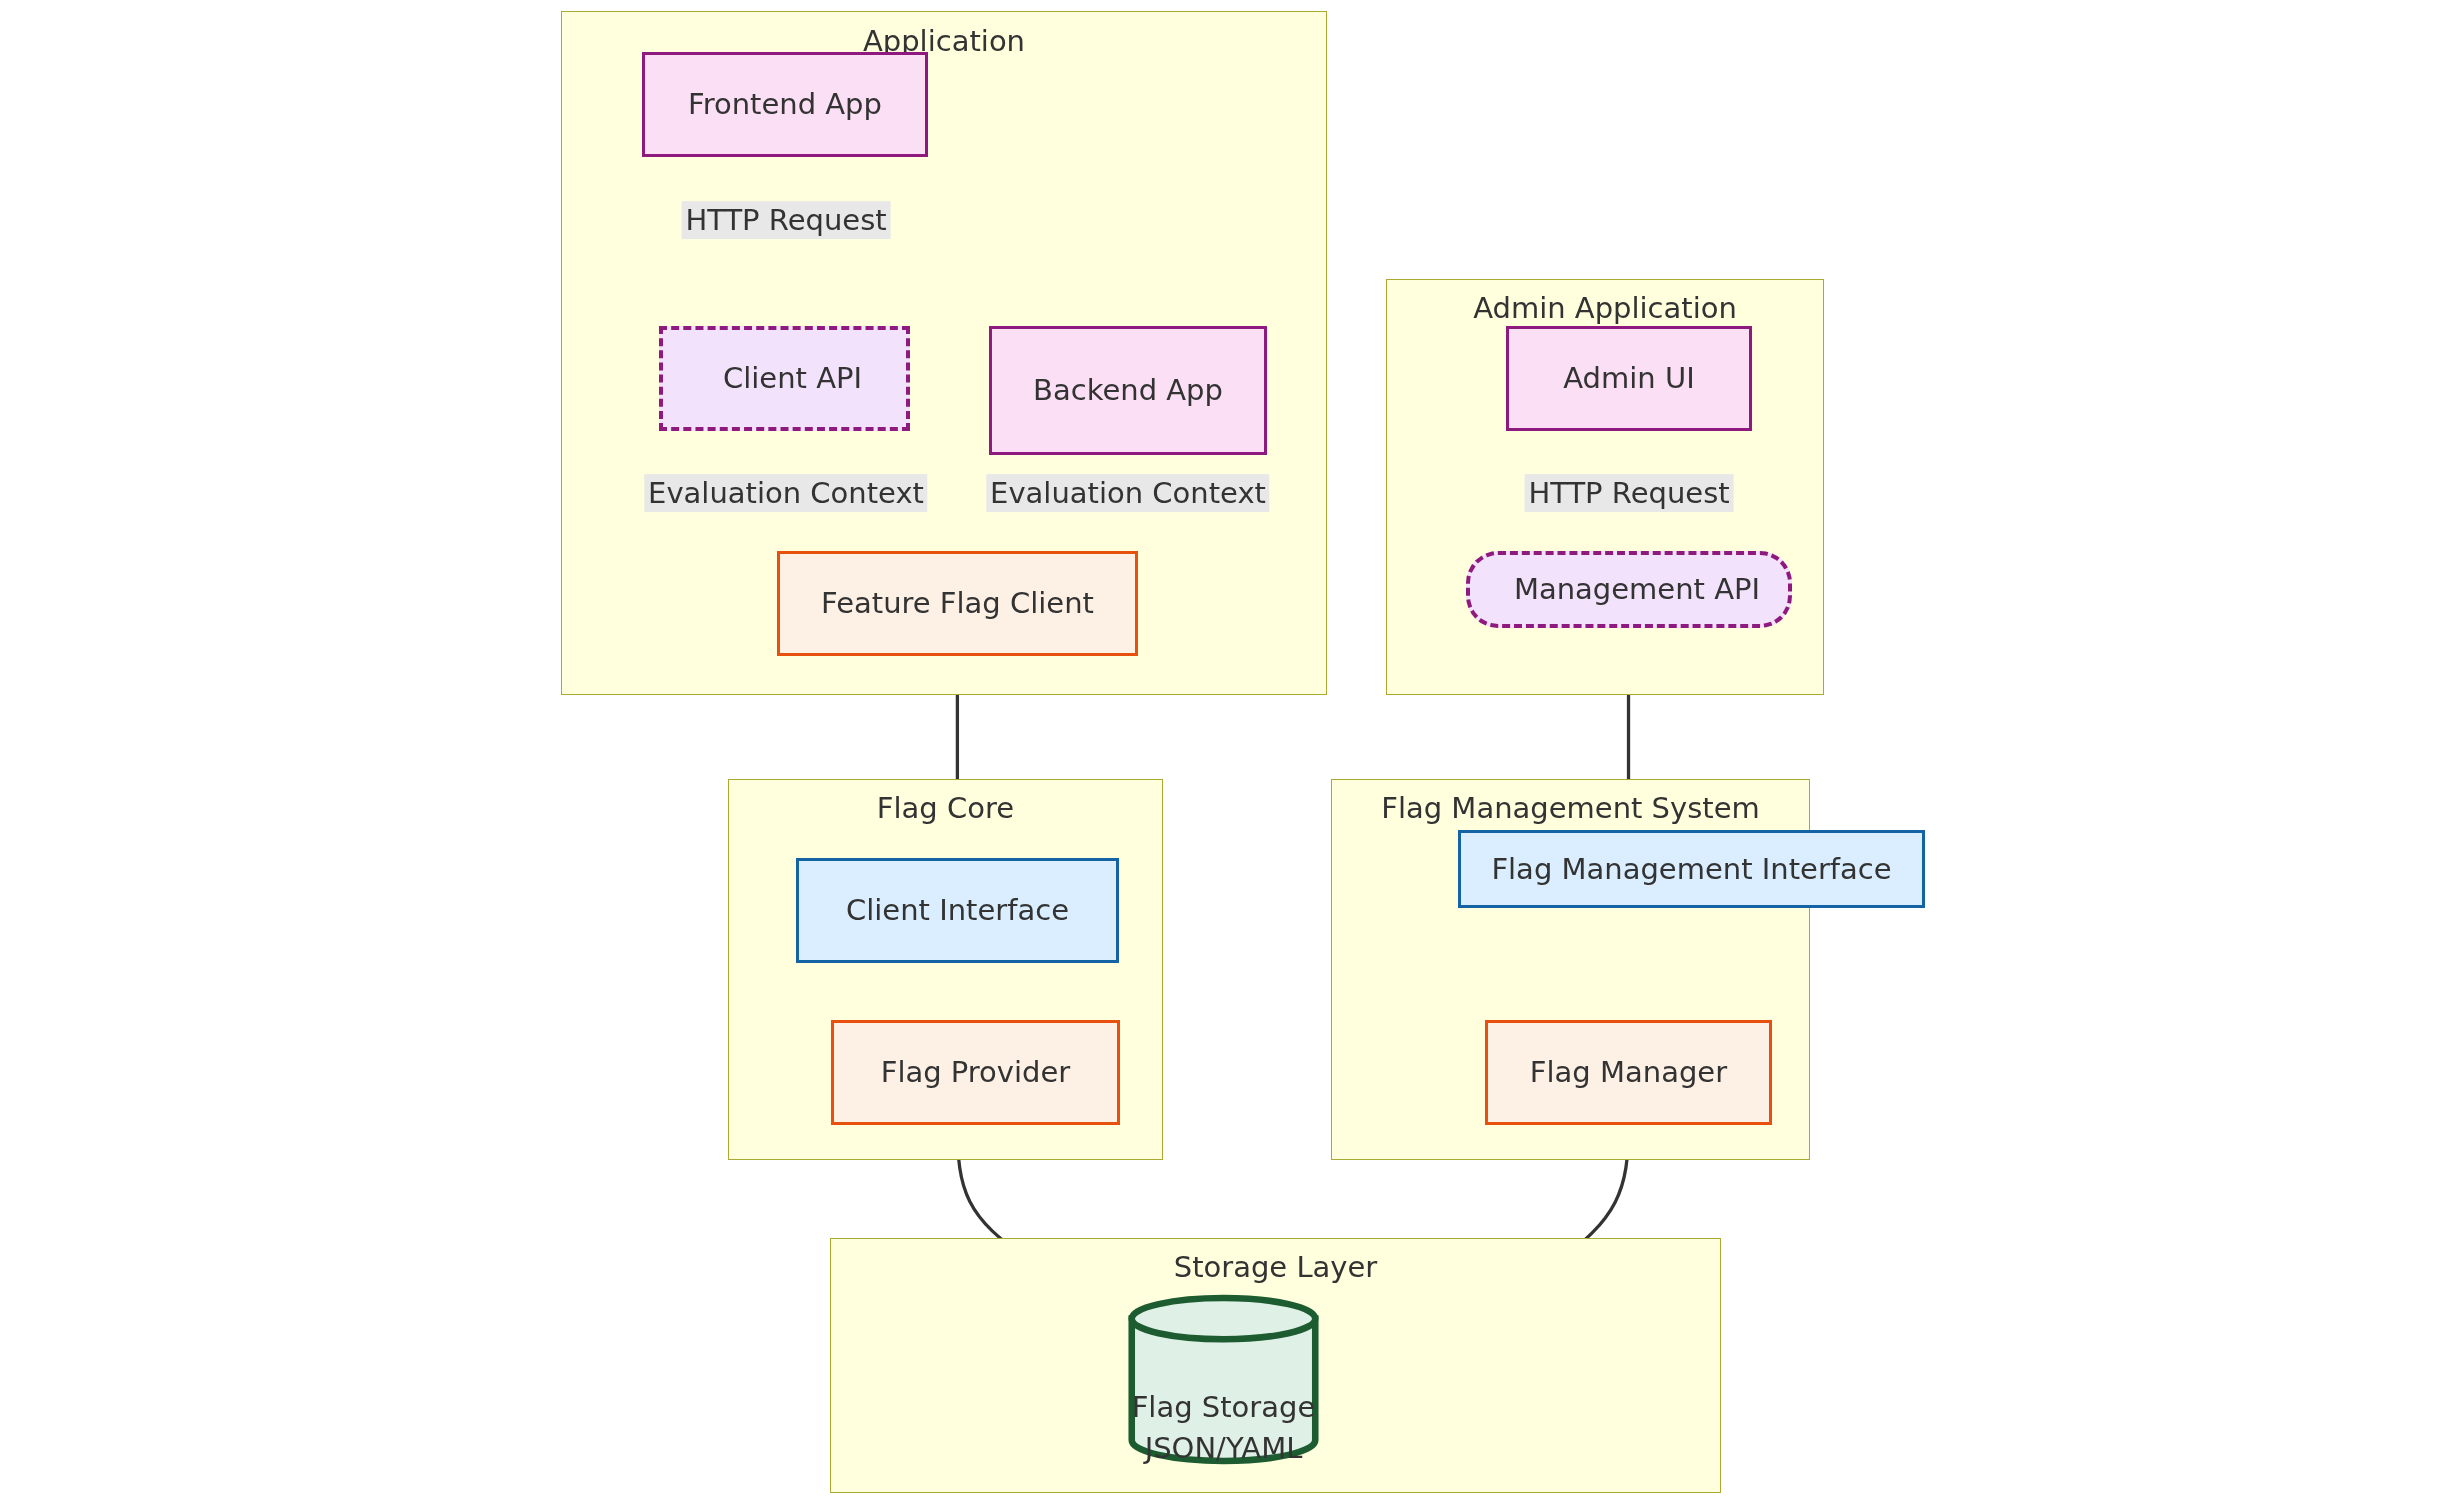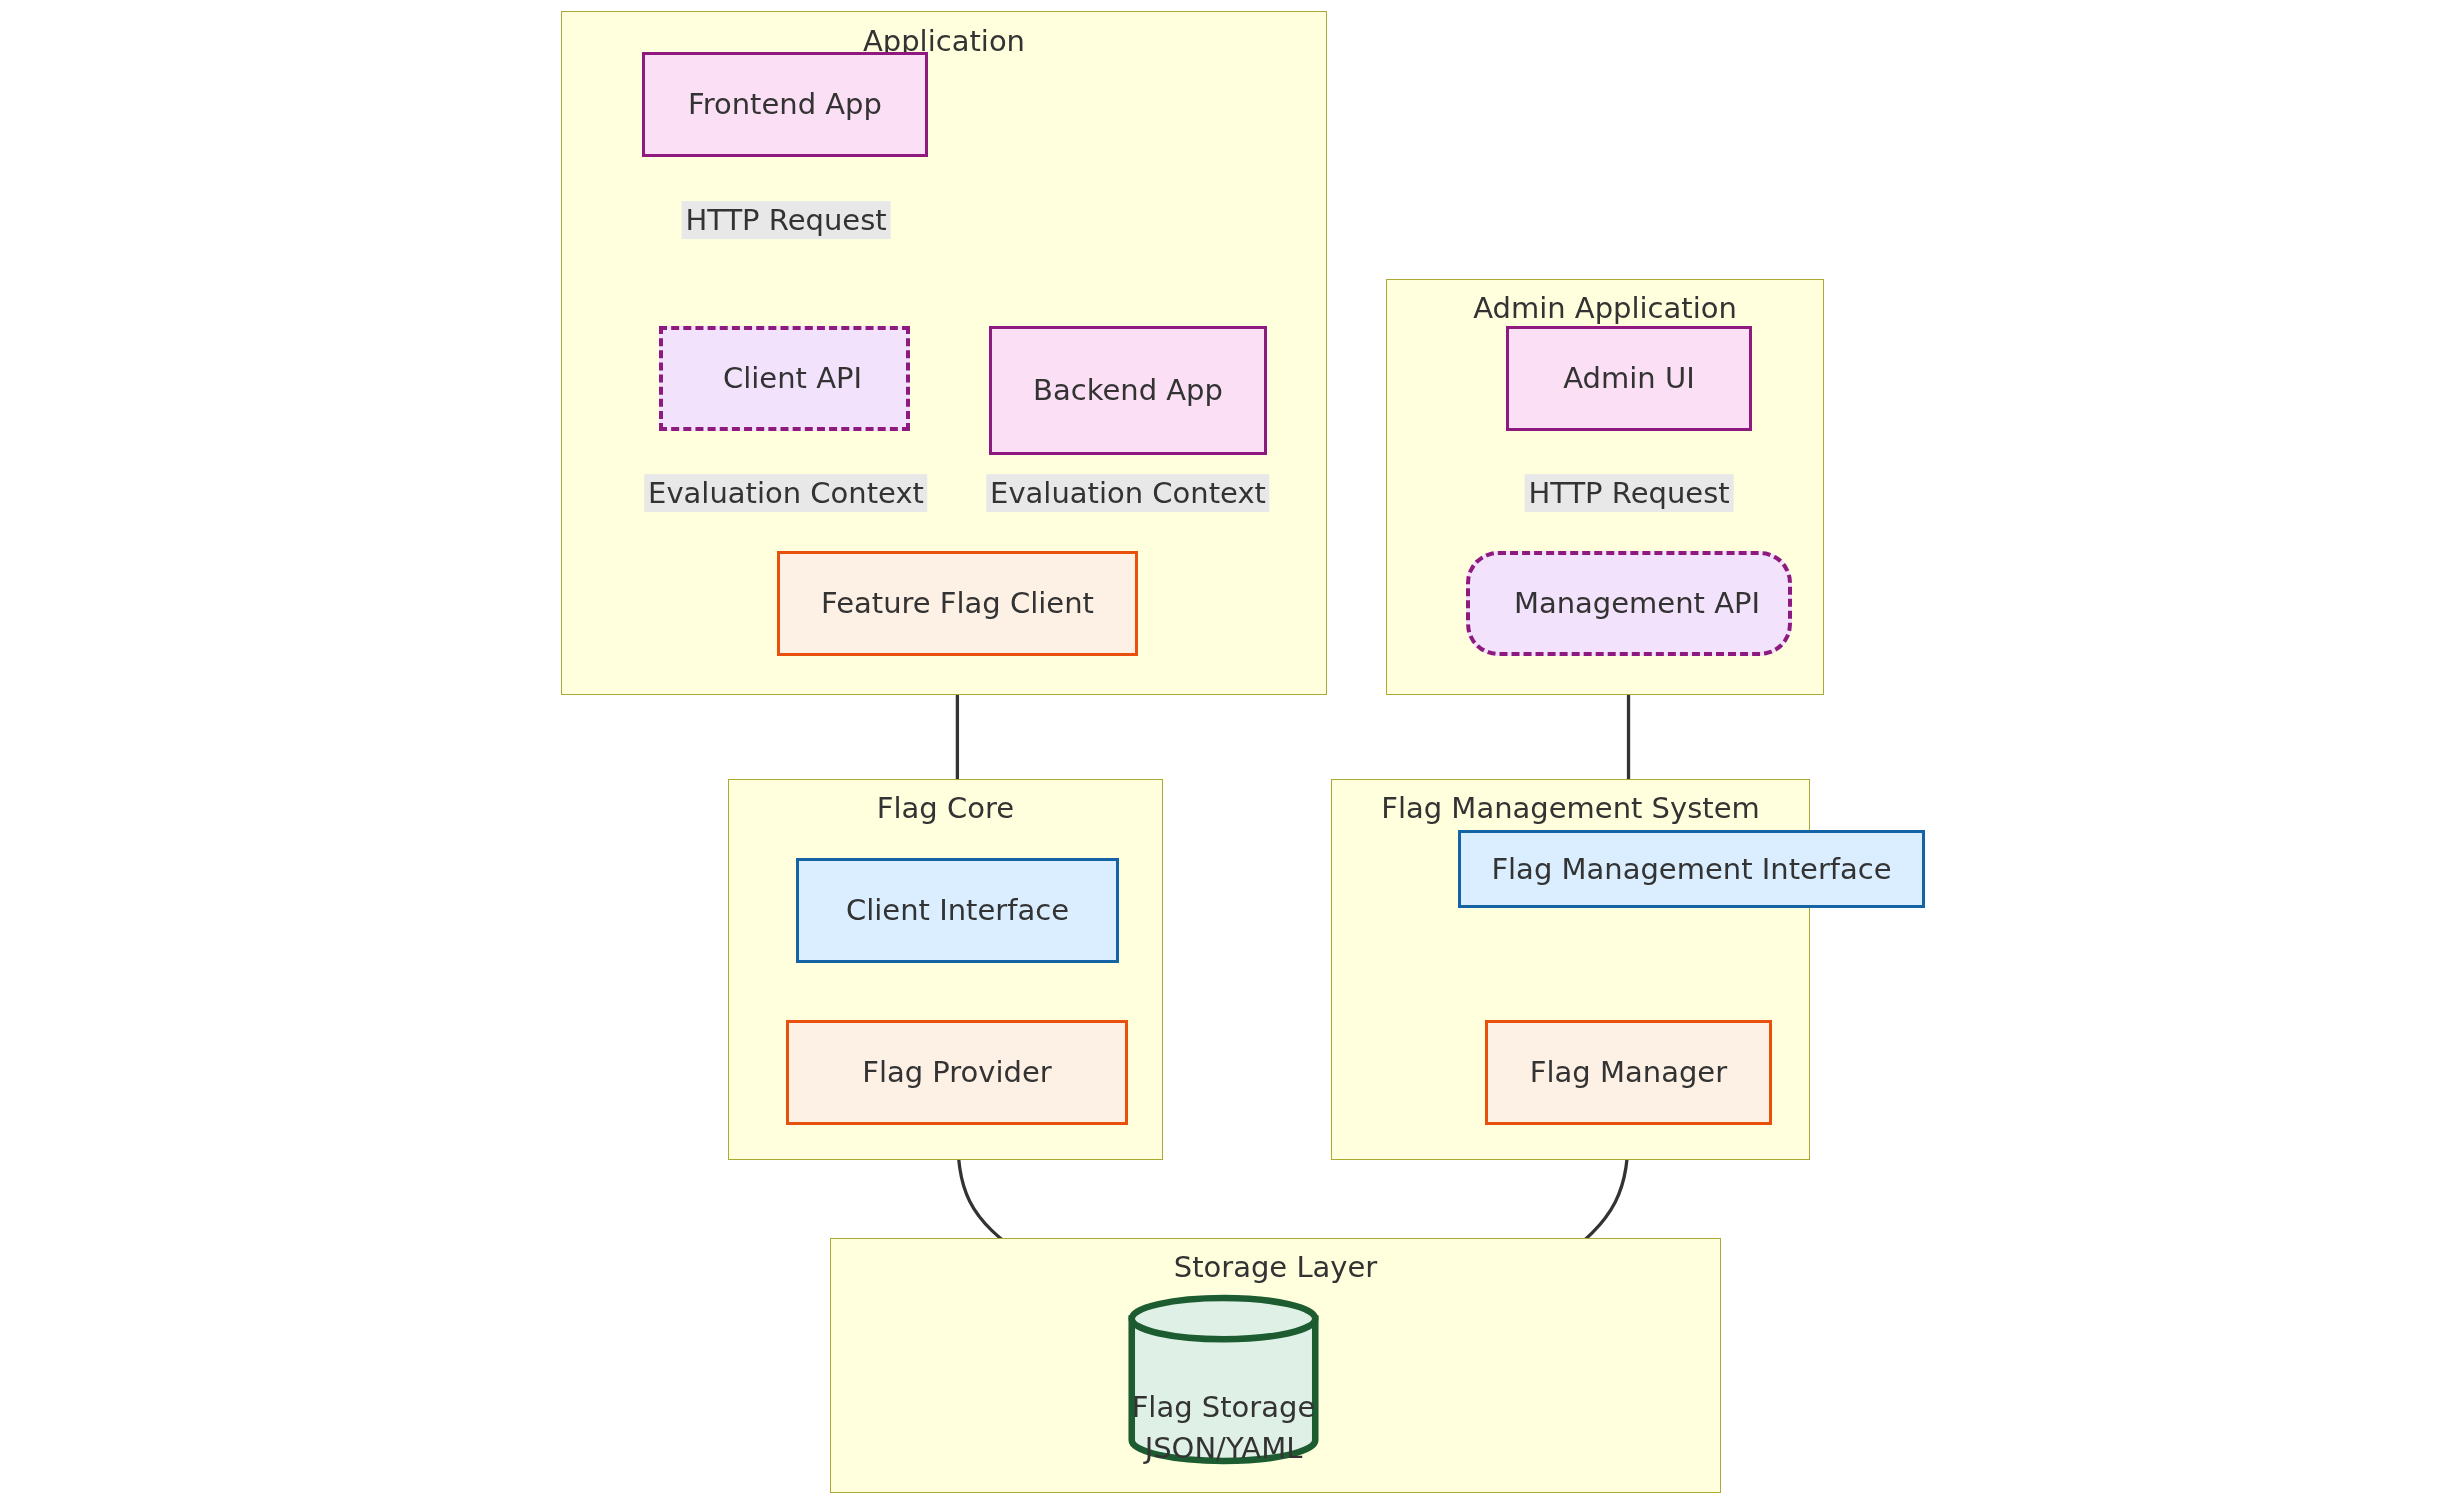--- a/index.html
+++ b/index.html
@@ -166,29 +166,29 @@
   </div>
 
   <div class="node purple" style="left:1506px; top:326px; width:246px; height:105px;">
     <span>Admin UI</span>
   </div>
 
   <div class="node orange" style="left:777px; top:551px; width:361px; height:105px;">
     <span>Feature Flag Client</span>
   </div>
 
-  <div class="node purple-dashed" style="left:1466px; top:551px; width:326px; height:105px;border-radius:32px;">
+  <div class="node purple-dashed" style="left:1466px; top:551px; width:326px; height:77px;border-radius:32px;">
     <span>Management API</span>
   </div>
 
   <div class="node blue" style="left:796px; top:830px; width:323px; height:105px;margin-top:28px;">
     <span>Client Interface</span>
   </div>
 
-  <div class="node orange" style="left:786px; top:1020px; width:342px; height:105px;text-align:right;">
+  <div class="node orange" style="left:831px; top:1020px; width:289px; height:105px;text-align:right;">
     <span>Flag Provider</span>
   </div>
 
   <div class="node blue" style="left:1458px; top:830px; width:467px; height:78px;">
     <span>Flag Management Interface</span>
   </div>
 
   <div class="node orange" style="left:1485px; top:1020px; width:287px; height:105px;">
     <span>Flag Manager</span>
   </div>

